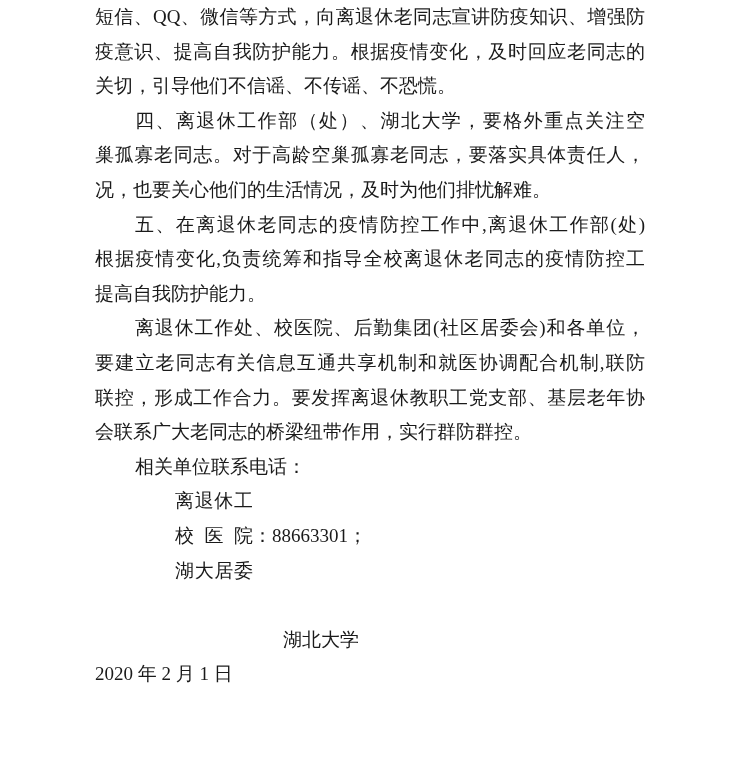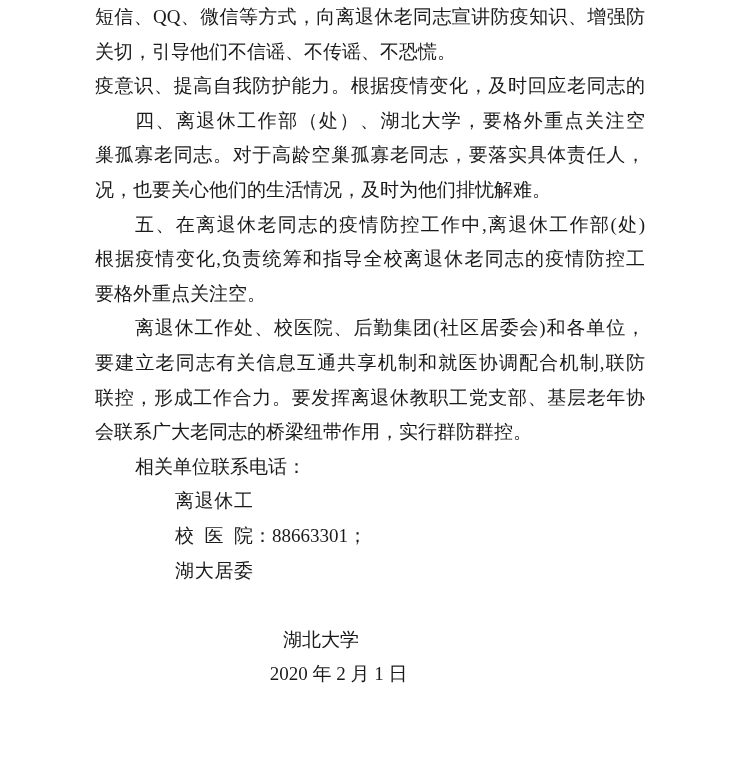--- a/index.html
+++ b/index.html
@@ -20,46 +20,46 @@
   }
   .ln{height:34.6px;overflow:hidden;white-space:pre-wrap;}
   .fill{
     text-align:justify;
     text-align-last:justify;
     text-justify:inter-character;
   }
   .indent{text-indent:40px;}
   .spacer{height:34.6px;}
   .sig-org{text-align:center;padding-right:98px;}
-  .sig-date{text-align:center;padding-right:63px;}
+  .sig-date{text-align:left;padding-right:63px;}
   .contact-label{
     display:inline-block;
     width:118px;
     text-align:justify;
     text-align-last:justify;
     vertical-align:baseline;
   }
 </style>
 </head>
 <body>
 
 <div class="page">
   <div class="content">
 
     <div class="ln fill">短信、QQ、微信等方式，向离退休老同志宣讲防疫知识、增强防</div>
+    <div class="ln fill">疫意识、提高自我防护能力。根据疫情变化，及时回应老同志的</div>
     <div class="ln">关切，引导他们不信谣、不传谣、不恐慌。</div>
-    <div class="ln fill">疫意识、提高自我防护能力。根据疫情变化，及时回应老同志的</div>
 
     <div class="ln fill indent">四、离退休工作部（处）、湖北大学，要格外重点关注空</div>
     <div class="ln fill">巢孤寡老同志。对于高龄空巢孤寡老同志，要落实具体责任人，</div>
     <div class="ln">况，也要关心他们的生活情况，及时为他们排忧解难。</div>
 
     <div class="ln fill indent">五、在离退休老同志的疫情防控工作中,离退休工作部(处)</div>
     <div class="ln fill">根据疫情变化,负责统筹和指导全校离退休老同志的疫情防控工</div>
-    <div class="ln">要格外重点关注空。</div>
+    <div class="ln">提高自我防护能力。</div>
 
     <div class="ln fill indent">离退休工作处、校医院、后勤集团(社区居委会)和各单位，</div>
     <div class="ln fill">要建立老同志有关信息互通共享机制和就医协调配合机制,联防</div>
     <div class="ln fill">联控，形成工作合力。要发挥离退休教职工党支部、基层老年协</div>
     <div class="ln">会联系广大老同志的桥梁纽带作用，实行群防群控。</div>
 
     <div class="ln indent">相关单位联系电话：</div>
 
     <div class="ln indent"><span class="contact-label">离退休工作处</span></div>
 

